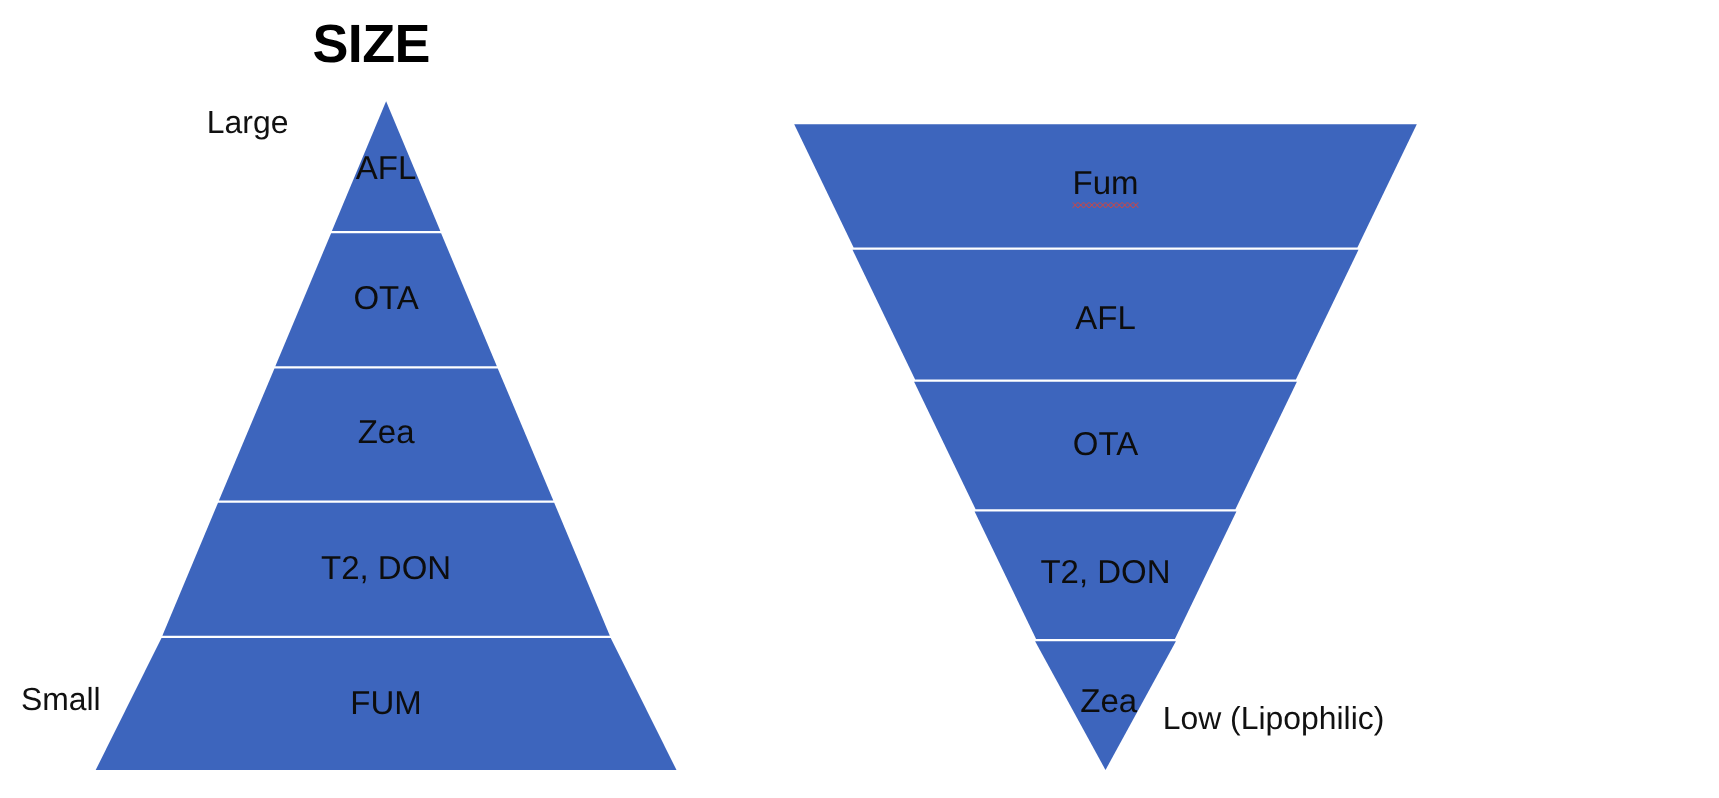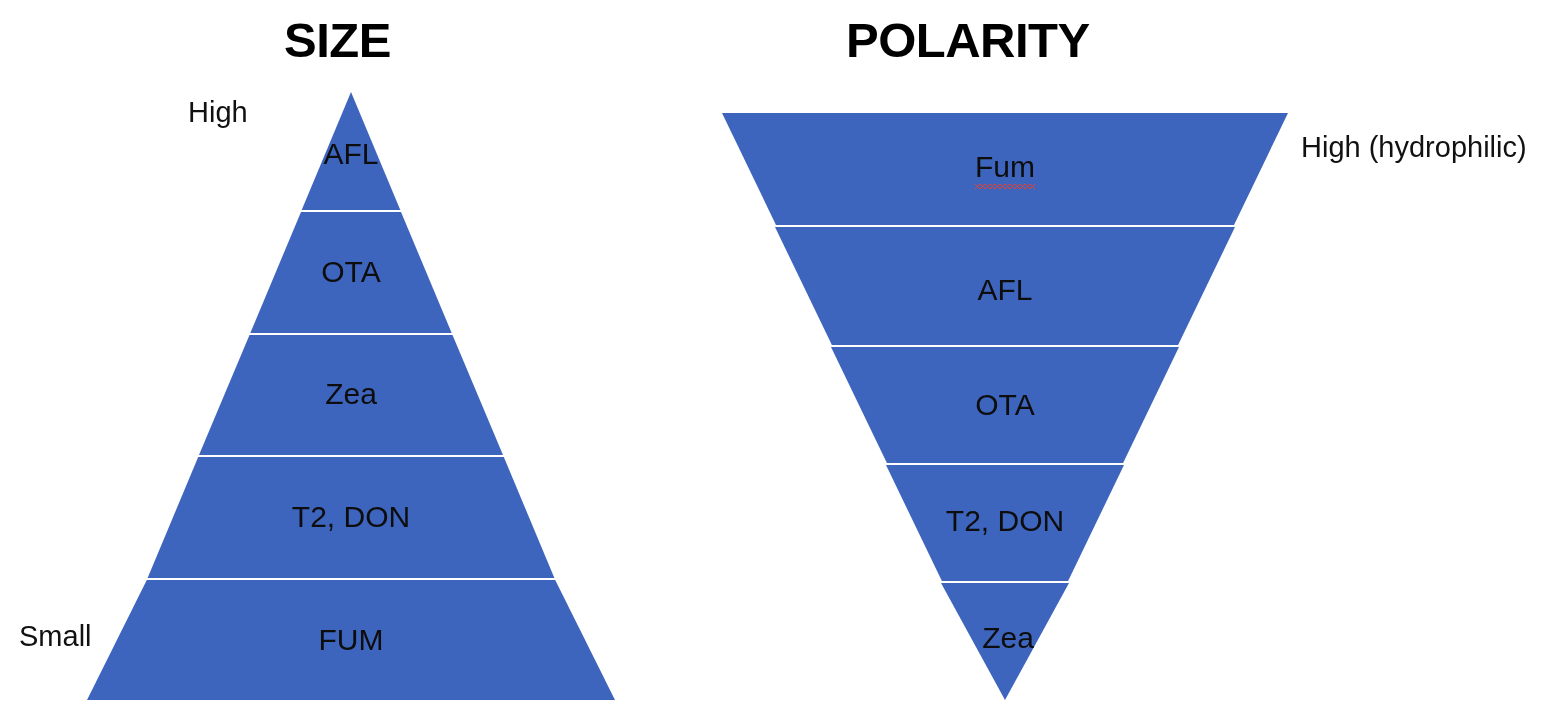--- a/index.html
+++ b/index.html
@@ -113,28 +113,27 @@
       <polygon fill="#3d65bd" points="831.0,347 1179.0,347 1123.1,463 886.9,463"></polygon>
 
       <polygon fill="#3d65bd" points="886.0,465 1124.0,465 1068.1,581 941.9,581"></polygon>
 
       <polygon fill="#3d65bd" points="941.0,583 1069.0,583 1005.0,700"></polygon>
     </g>
   </svg>
 
   <div class="title" id="title-size">SIZE</div>
 
-  <div class="title" id="title-polarity">POLARITY</div>
 
-  <div class="side-label" id="label-small">High</div>
+  <div class="side-label" id="label-small">Large</div>
 
   <div class="side-label" id="label-large">Small</div>
 
-  <div class="side-label" id="label-high">High (hydrophilic)</div>
 
+  <div class="side-label" id="label-low">Low (Lipophilic)</div>
 
   <div class="band-label" style="left:351px; top:154px;">AFL</div>
 
   <div class="band-label" style="left:351px; top:272px;">OTA</div>
 
   <div class="band-label" style="left:351px; top:394px;">Zea</div>
 
   <div class="band-label" style="left:351px; top:517px;">T2, DON</div>
 
   <div class="band-label" style="left:351px; top:640px;">FUM</div>

